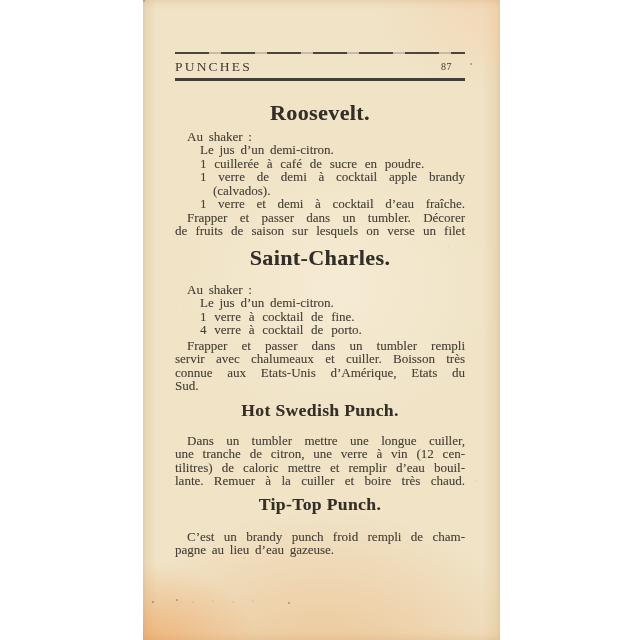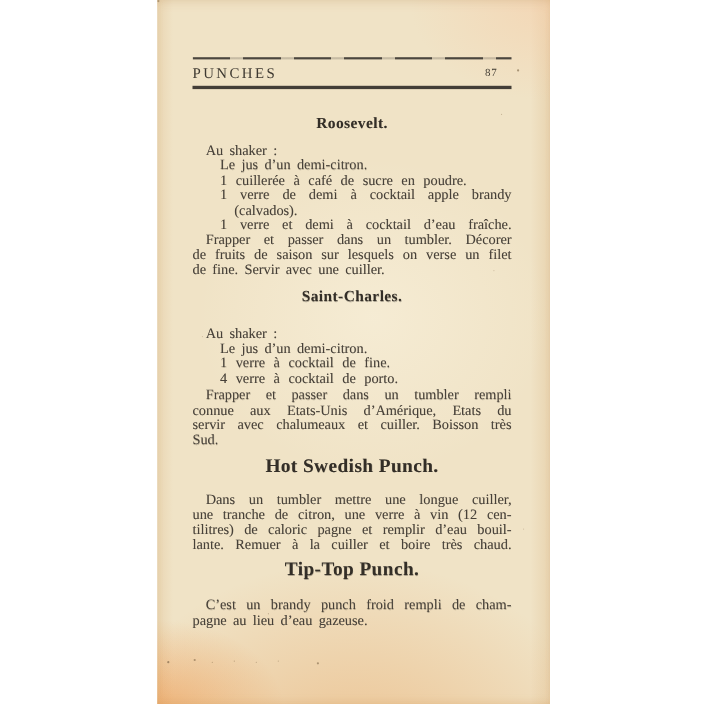--- a/index.html
+++ b/index.html
@@ -30,21 +30,21 @@
   }
   .header-row{
     position:relative;height:16px;line-height:16px;text-align:left;
     font-size:13.5px;letter-spacing:2.2px;color:#3e3931;
   }
   .page-num{position:absolute;right:13px;top:0;letter-spacing:0.5px;font-size:10px;}
   .rule-bottom{height:2.5px;background:#433e37;margin-top:3px;}
   
   .sec-title{
     text-align:center;font-weight:bold;color:#332e27;
-    font-size:14px;line-height:19px;letter-spacing:0.4px;
+    font-size:22px;line-height:19px;letter-spacing:0.4px;
     text-shadow:0.3px 0.3px 0 rgba(51,46,39,0.35);
   }
   .sec-title.big{font-size:17.5px;}
   
   .lines{font-size:13px;line-height:13.5px;word-spacing:2.5px;}
   .line{
     white-space:normal;
     text-shadow:0.25px 0.25px 0 rgba(70,60,45,0.30);
   }
   .just{text-align:justify;text-align-last:justify;}
@@ -100,40 +100,39 @@
     <div class="sec-title mt-title1">Roosevelt.</div>
     <div class="lines mt-lines1">
       <div class="line l-para">Au shaker :</div>
       <div class="line l-item">Le jus d’un demi-citron.</div>
       <div class="line l-item wide">1 cuillerée à café de sucre en poudre.</div>
       <div class="line l-item just">1 verre de demi à cocktail apple brandy</div>
       <div class="line l-cont">(calvados).</div>
       <div class="line l-item just">1 verre et demi à cocktail d’eau fraîche.</div>
       <div class="line l-para just">Frapper et passer dans un tumbler. Décorer</div>
       <div class="line just">de fruits de saison sur lesquels on verse un filet</div>
-      <div class="line">de fine. Servir avec une cuiller.</div>
     </div>
 
     <div class="sec-title mt-title2">Saint-Charles.</div>
     <div class="lines mt-lines2">
       <div class="line l-para">Au shaker :</div>
       <div class="line l-item">Le jus d’un demi-citron.</div>
       <div class="line l-item wide">1 verre à cocktail de fine.</div>
       <div class="line l-item wide">4 verre à cocktail de porto.</div>
       <div class="line l-para just gap-before">Frapper et passer dans un tumbler rempli</div>
+      <div class="line just">servir avec chalumeaux et cuiller. Boisson très</div>
       <div class="line just">connue aux Etats-Unis d’Amérique, Etats du</div>
-      <div class="line just">servir avec chalumeaux et cuiller. Boisson très</div>
       <div class="line">Sud.</div>
     </div>
 
     <div class="sec-title big mt-title3">Hot Swedish Punch.</div>
     <div class="lines mt-lines3">
       <div class="line l-para just">Dans un tumbler mettre une longue cuiller,</div>
       <div class="line just">une tranche de citron, une verre à vin (12 cen-</div>
-      <div class="line just">tilitres) de caloric pagne et remplir d’eau bouil-</div>
+      <div class="line just">tilitres) de caloric mettre et remplir d’eau bouil-</div>
       <div class="line just">lante. Remuer à la cuiller et boire très chaud.</div>
     </div>
 
     <div class="sec-title big mt-title4">Tip-Top Punch.</div>
     <div class="lines mt-lines4">
       <div class="line l-para just">C’est un brandy punch froid rempli de cham-</div>
       <div class="line">pagne au lieu d’eau gazeuse.</div>
     </div>
 
   </div>

